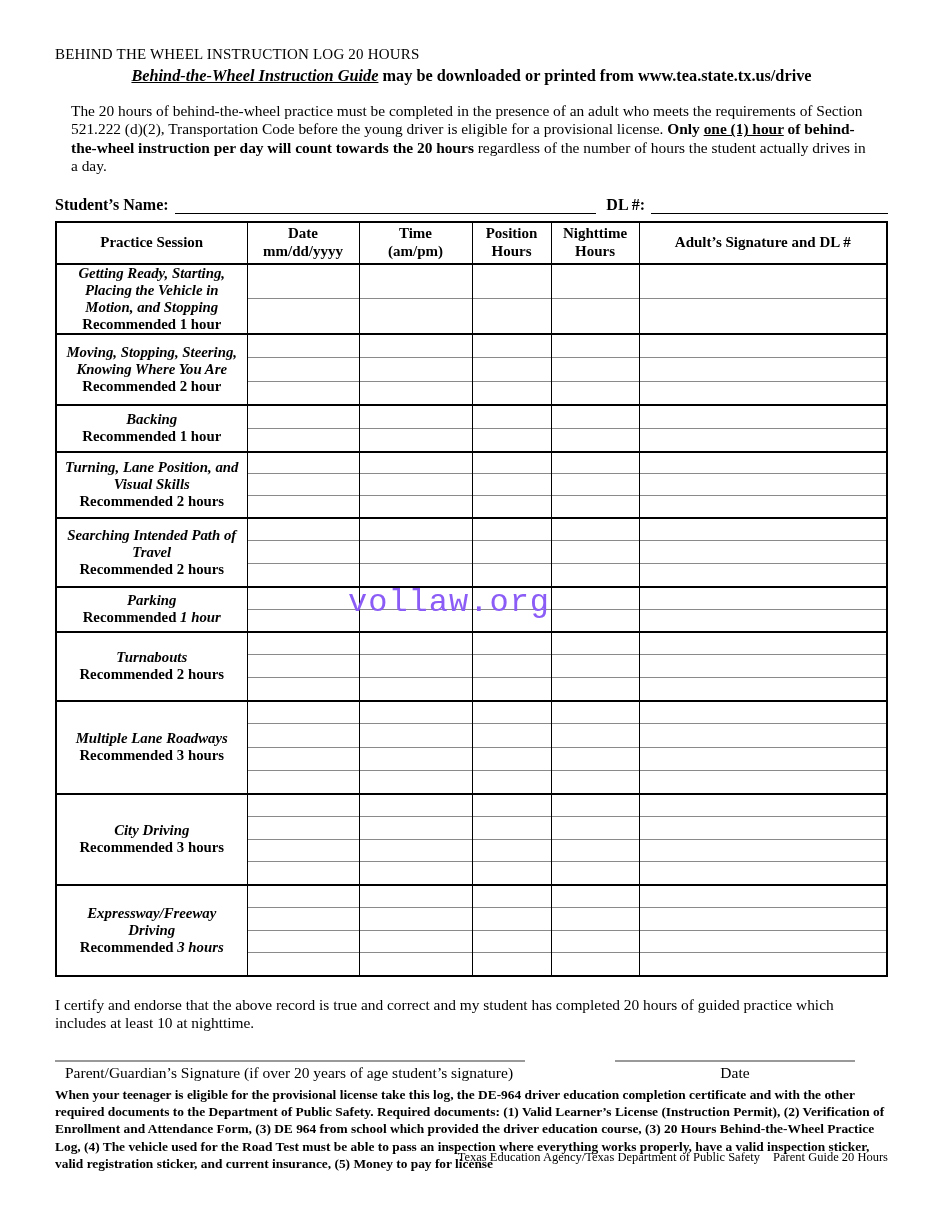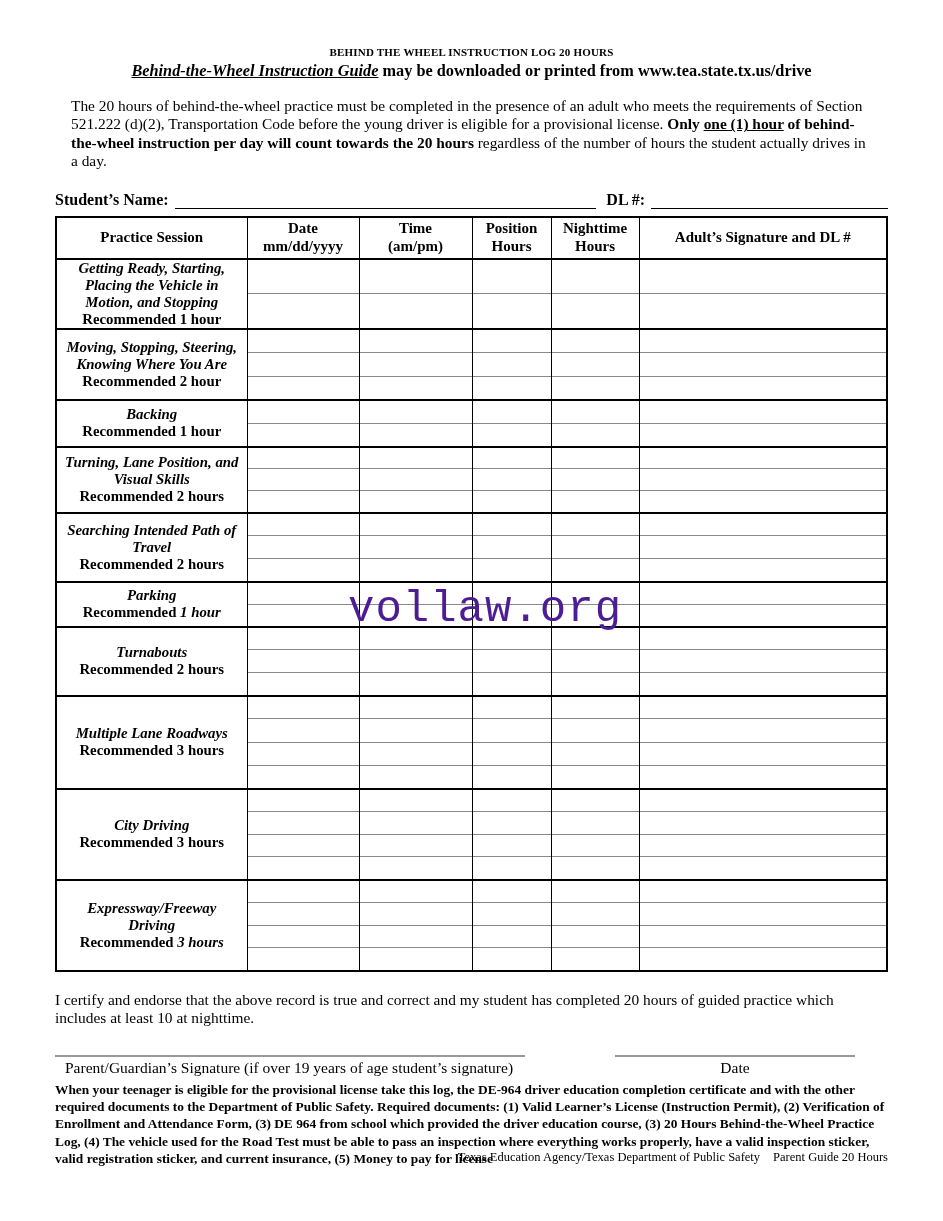--- a/index.html
+++ b/index.html
@@ -8,23 +8,23 @@
     width: 943px;
     height: 1221px;
     background: #ffffff;
     color: #000;
     font-family: "Liberation Serif", serif;
     box-sizing: border-box;
     padding: 46px 55px 0 55px;
     overflow: hidden;
   }
   .doc-title {
-    text-align: center;
-    font-weight: bold;
-    font-size: 11px;
+    text-align: left;
+    font-weight: normal;
+    font-size: 15px;
     letter-spacing: 0.2px;
     margin: 0 0 3px 0;
   }
   .doc-subtitle {
     text-align: center;
     font-weight: bold;
     font-size: 16.3px;
     margin: 0 0 2px 0;
   }
   .guide-name { font-style: italic; text-decoration: underline; text-align: right; }
@@ -85,23 +85,23 @@
   .session-rec {
     font-weight: bold;
     font-size: 14.8px;
     line-height: 1.15;
   }
   .watermark {
     position: absolute;
     left: 348px;
     top: 584px;
     font-family: "Liberation Mono", monospace;
-    font-size: 44px;
+    font-size: 32px;
     letter-spacing: 1px;
-    color: #4c1d95;
+    color: #8b5cf6;
     pointer-events: none;
     white-space: nowrap;
   }
   .certification {
     font-size: 15.4px;
     line-height: 18.6px;
     margin-top: 19px;
   }
   .sig-row {
     display: flex;
@@ -437,21 +437,21 @@
       </tbody>
   </table>
 
   <div class="watermark">vollaw.org</div>
 
   <div class="certification">I certify and endorse that the above record is true and correct and my student has completed 20 hours of guided practice which includes at least 10 at nighttime.</div>
 
   <div class="sig-row">
     <div class="sig-left">
       <div class="sig-line"></div>
-      <div class="sig-label">Parent/Guardian’s Signature (if over 19 years of age student’s signature)</div>
+      <div class="sig-label">Parent/Guardian’s Signature (if over 20 years of age student’s signature)</div>
     </div>
     <div class="sig-right">
       <div class="sig-line"></div>
       <div class="sig-label">Date</div>
     </div>
   </div>
 
   <div class="fine-print">When your teenager is eligible for the provisional license take this log, the DE-964 driver education completion certificate and with the other required documents to the Department of Public Safety.  Required documents:  (1) Valid Learner’s License (Instruction Permit), (2) Verification of Enrollment and Attendance Form, (3) DE 964 from school which provided the driver education course, (3) 20 Hours Behind-the-Wheel Practice Log, (4) The vehicle used for the Road Test must be able to pass an inspection where everything works properly, have a valid inspection sticker, valid registration sticker, and current insurance, (5) Money to pay for license</div>
 
   <div class="footer">

